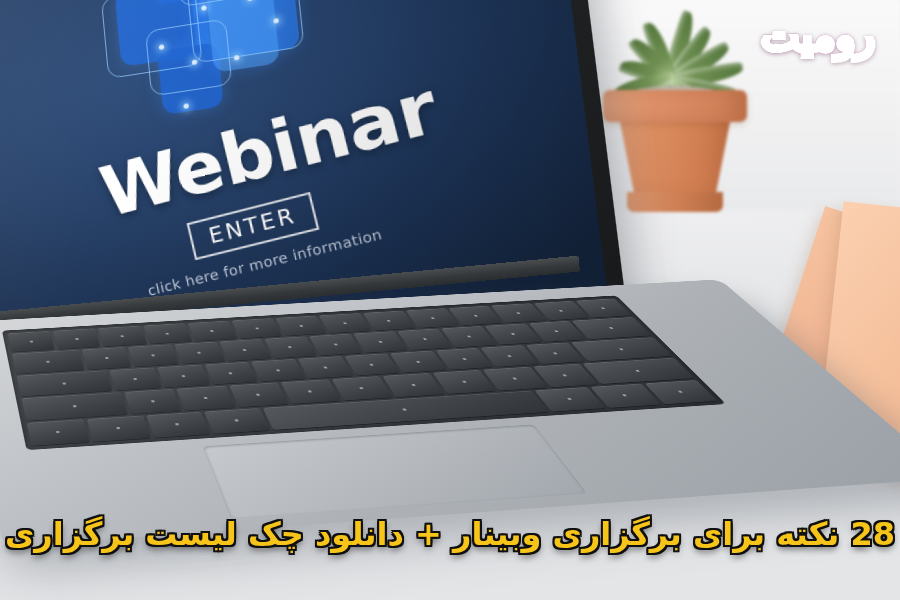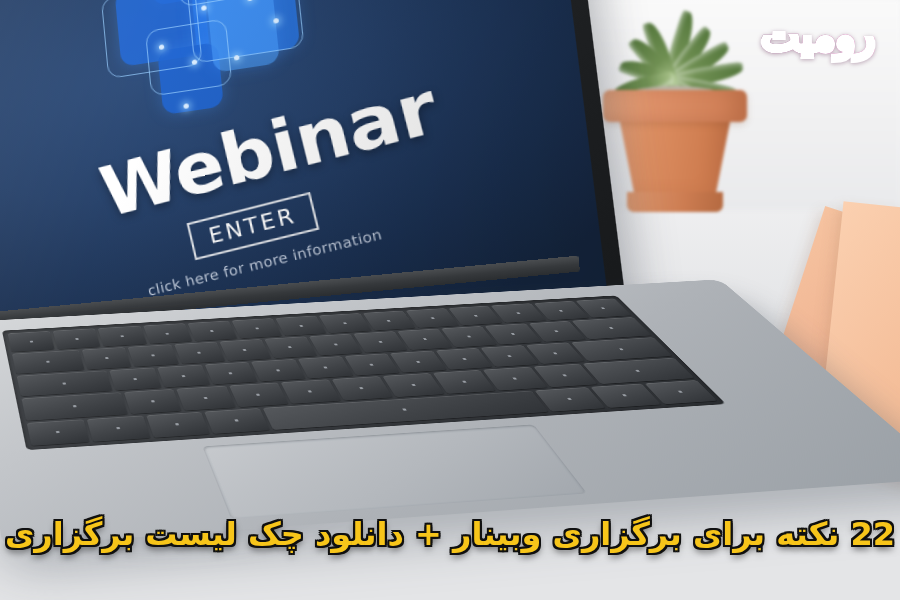--- a/index.html
+++ b/index.html
@@ -357,16 +357,16 @@
       </div>
       <div class="trackpad"></div>
     </div>
   </div>
 
   <div class="logo">
     <span class="logo-text">رومیت</span>
   </div>
 
   <div class="headline">
-    <span class="headline-text">22 نکته برای برگزاری وبینار + دانلود چک لیست برگزاری</span>
+    <span class="headline-text">28 نکته برای برگزاری وبینار + دانلود چک لیست برگزاری</span>
   </div>
 
 </div>
 
 </body></html>

